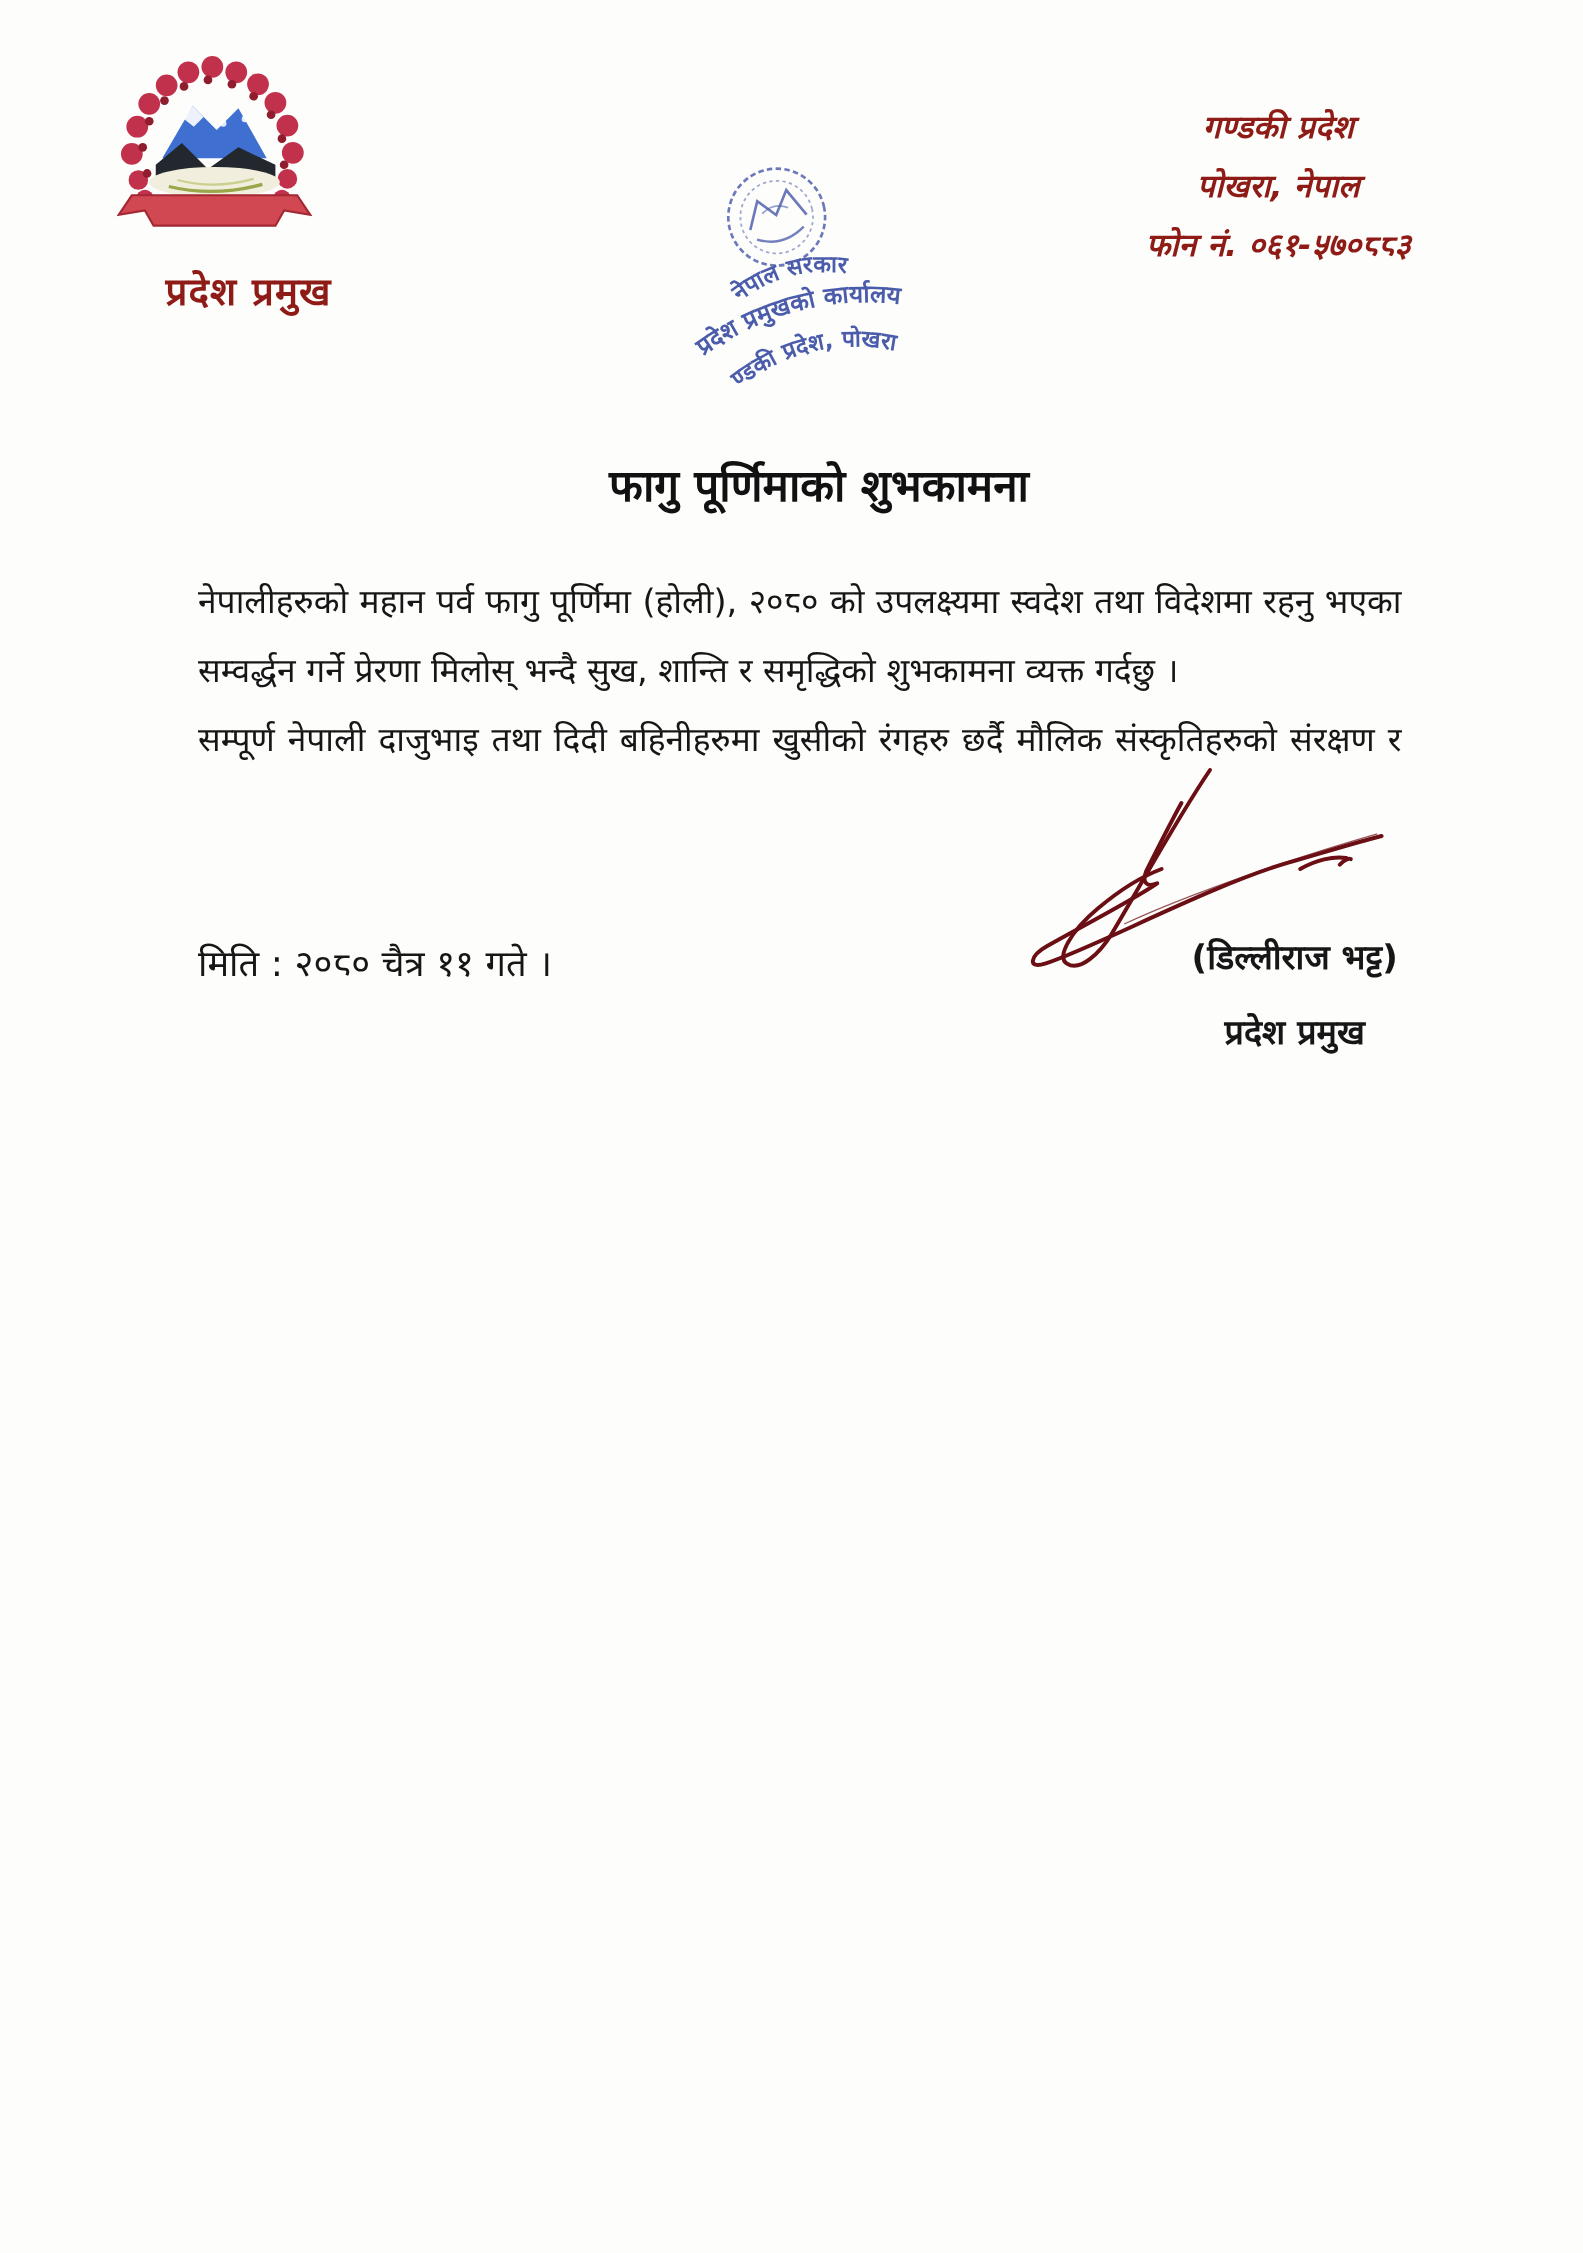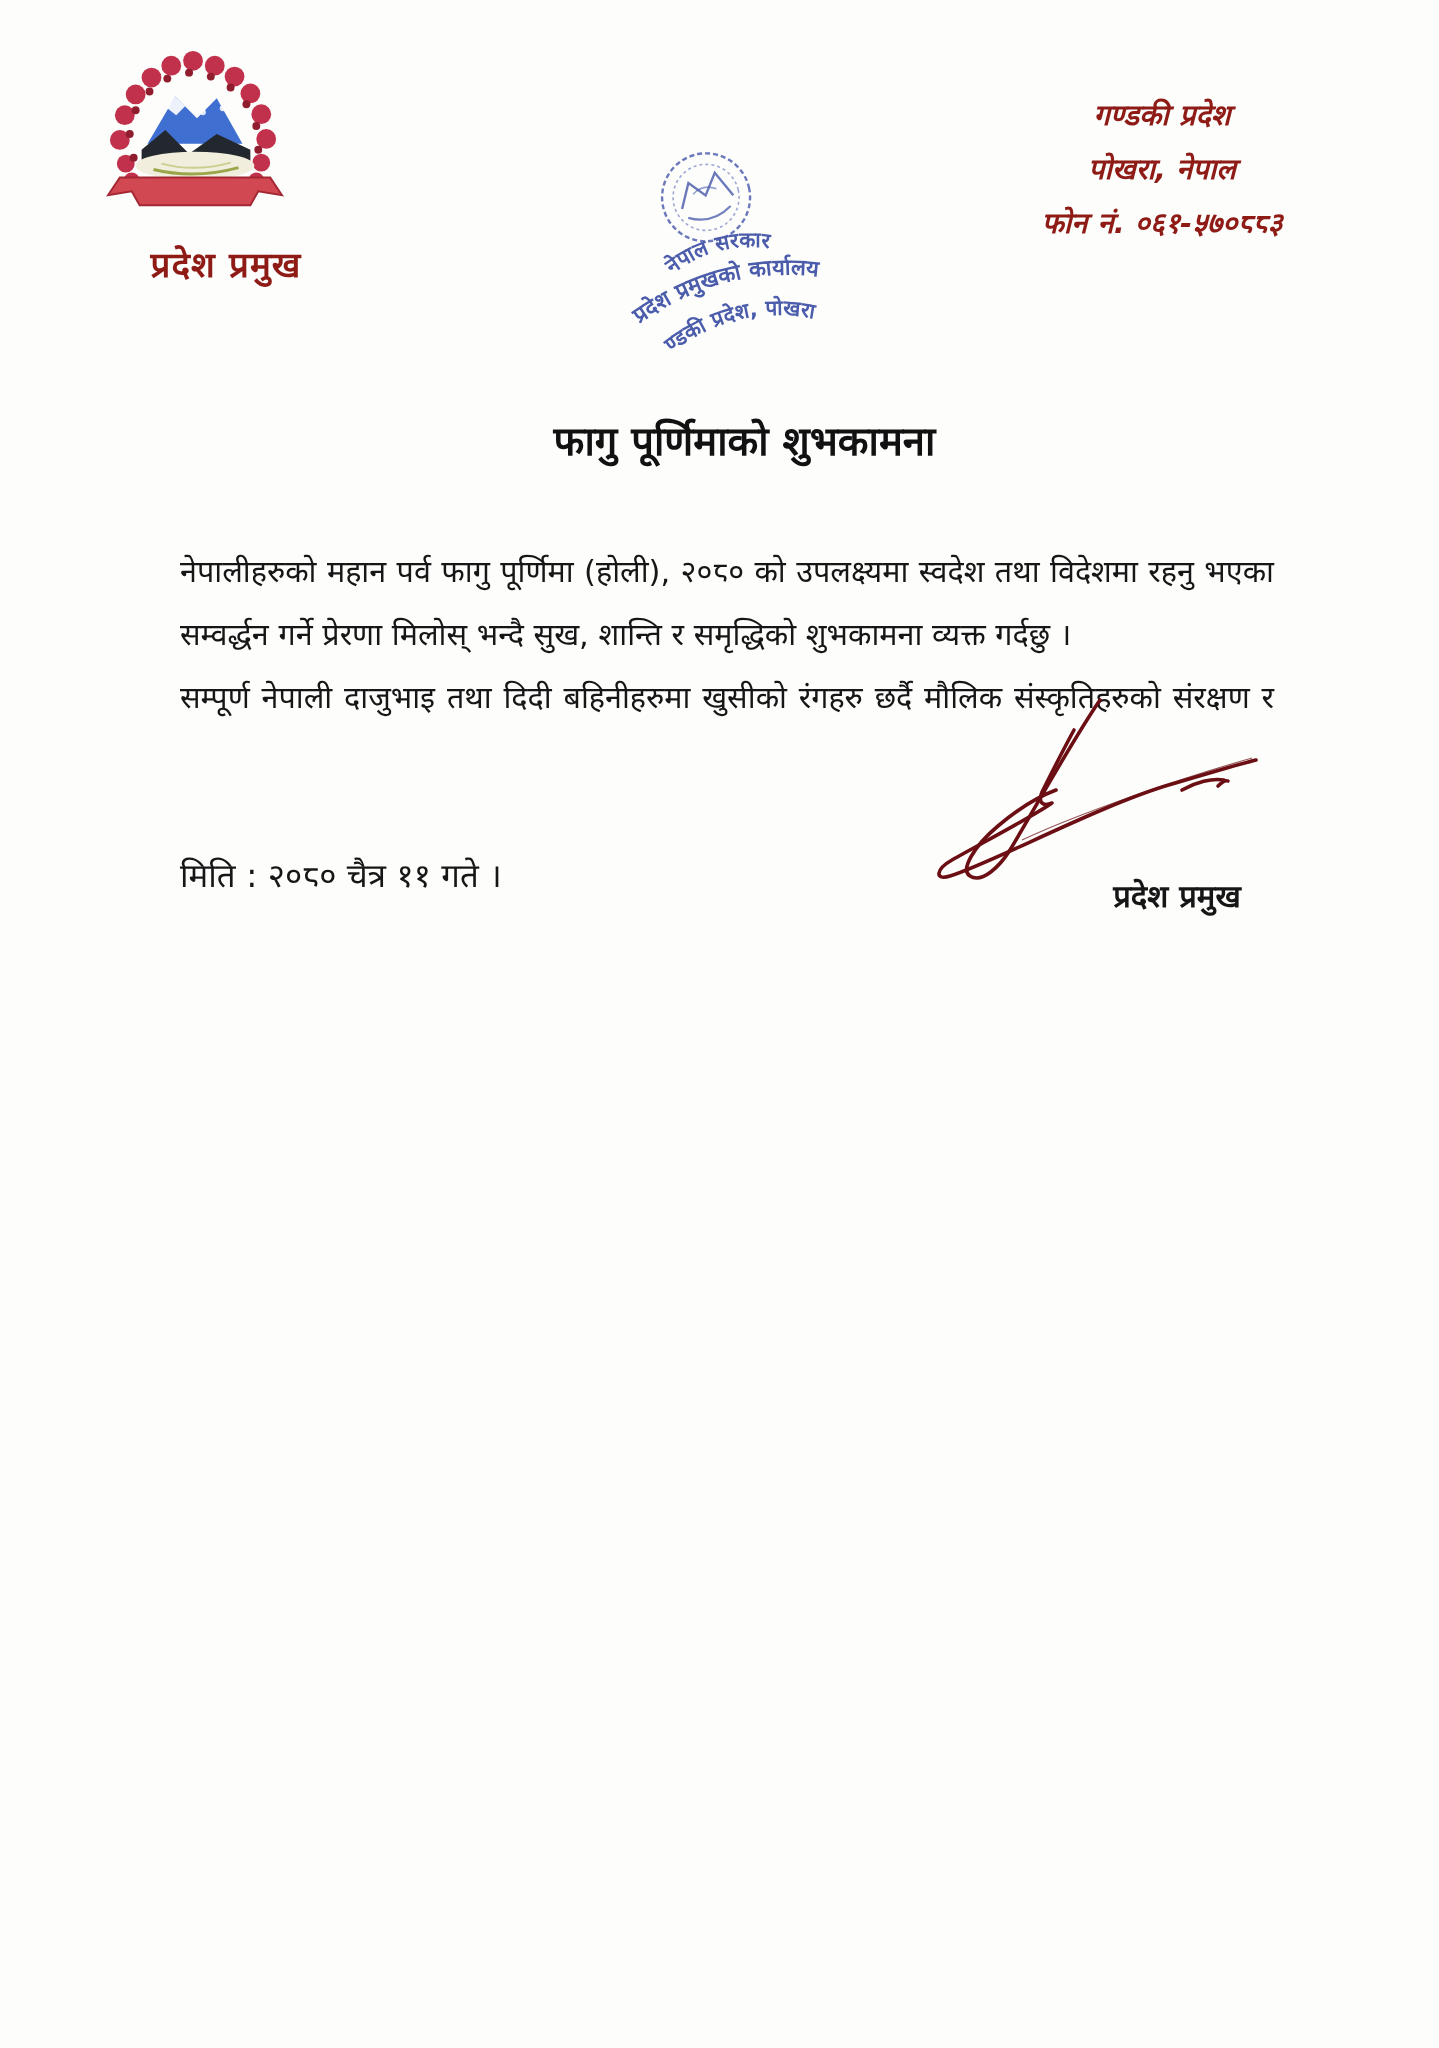--- a/index.html
+++ b/index.html
@@ -26,21 +26,21 @@
     text-align:center; color:#8e1b15; font-weight:bold;
     font-size:29px; line-height:54px;font-style:italic;
   }
   
   .letter-title {
     position:absolute; left:0; top:412px; width:1489px;
     text-align:center; font-size:40px; font-weight:bold; color:#111;
   }
   
   .letter-body {
-    position:absolute; left:180px; top:540px; width:1094px;
+    position:absolute; left:180px; top:516px; width:1094px;
     font-size:30.5px; color:#161616;
   }
   .body-line {
     height:63px; line-height:63px;
     text-align:justify; text-align-last:justify;
     white-space:normal;
   }
   .body-line.last { text-align-last:left; }
   
   .signature { position:absolute; left:916px; top:692px; width:352px; height:200px; }
@@ -158,16 +158,17 @@
       <path d="M152,38 C140,60 128,84 120,100 C116,110 120,115 130,111 C110,125 58,152 30,168 C14,177 12,189 28,184 C70,171 180,112 250,92 C278,84 310,74 334,68"></path>
       <path d="M260,98 C274,90 290,86 302,88"></path>
       <path d="M296,94 C300,90 304,88 306,89"></path>
     </g>
     <path d="M100,148 C160,120 260,86 330,66" stroke="#6b0f14" stroke-width="1.2" fill="none" opacity="0.7"></path>
   </svg>
 
   <div class="date-line">मिति : २०८० चैत्र ११ गते ।</div>
 
   <div class="signatory">
+    <div class="name">(डिल्लीराज भट्ट)</div>
     <div class="designation">प्रदेश प्रमुख</div>
   </div>
 
 </div>
 
 </body></html>

